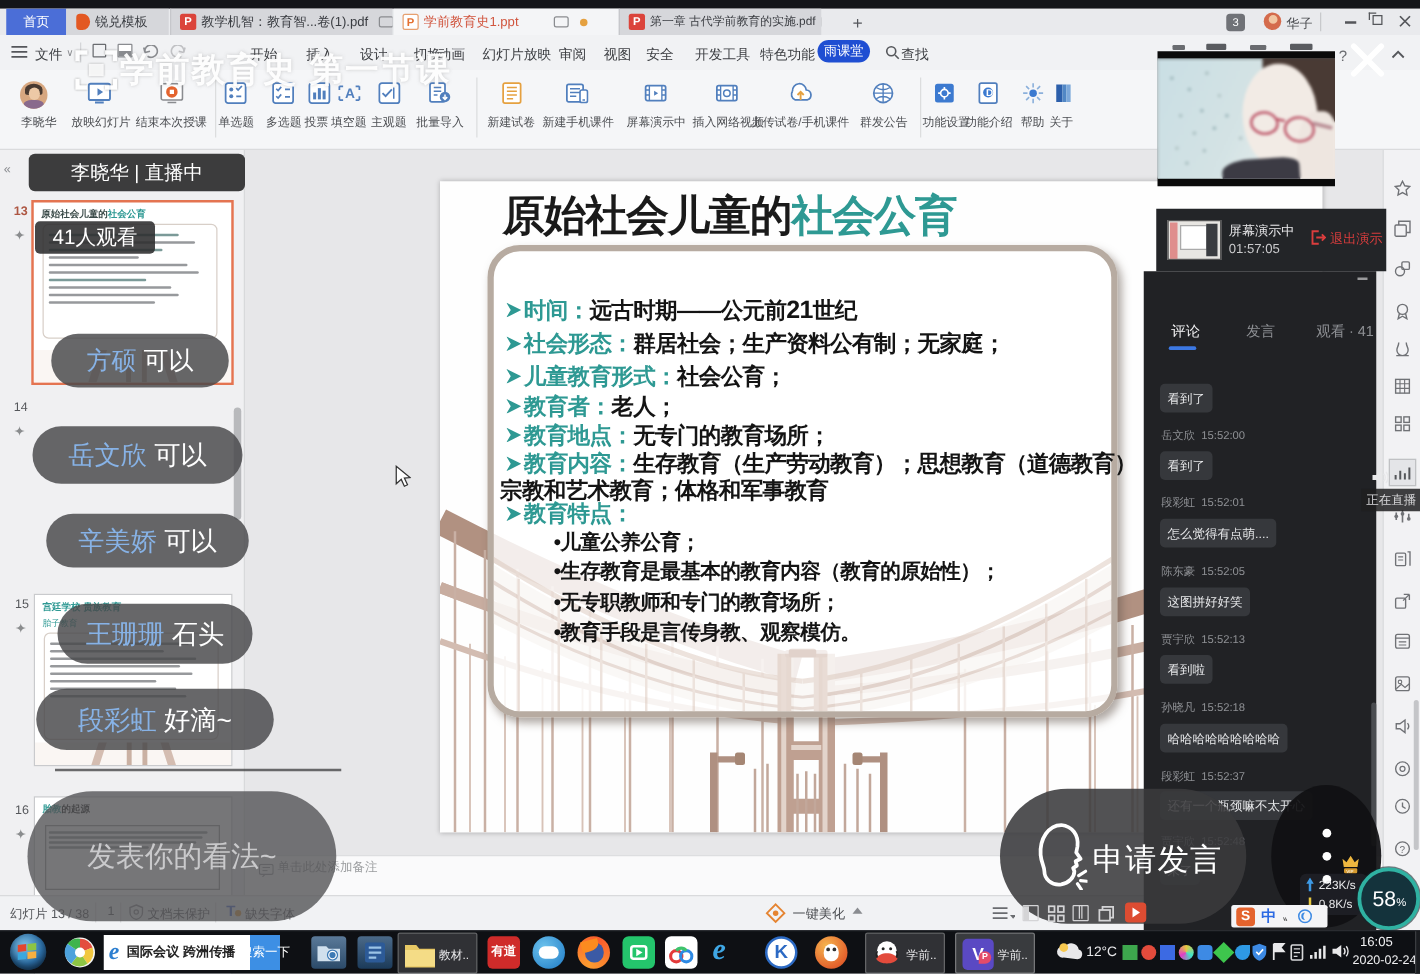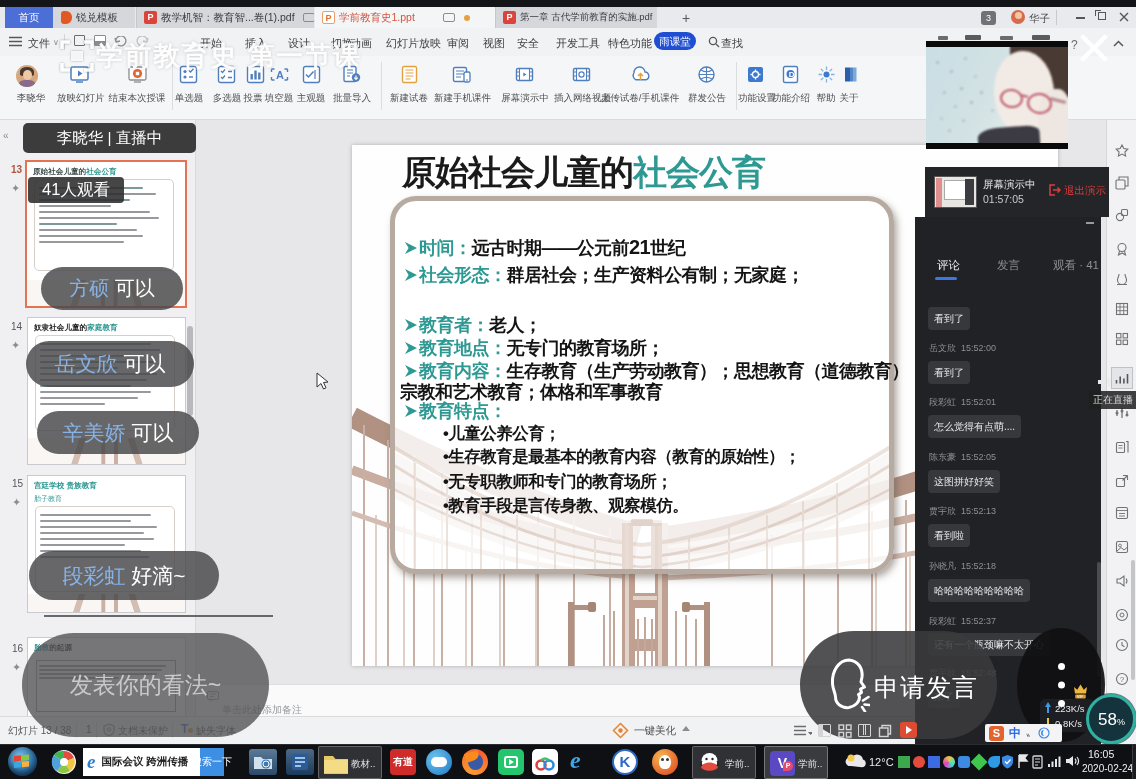--- a/index.html
+++ b/index.html
@@ -256,37 +256,20 @@
         <div class="trow" style="width:55%;"></div>
         <div class="trow" style="width:85%;"></div>
         <div class="trow" style="width:92%;"></div>
         <div class="trow" style="width:60%;background:#7a9a98;"></div>
         <div class="trow" style="width:75%;"></div>
         <div class="trow" style="width:80%;"></div>
         <div class="trow" style="width:65%;"></div>
       </div>
       <div class="tbridge"></div>
     </div>
-    <div class="thumb" style="left:27px;top:197px;width:159px;height:148px;border:1px solid #c9cacd;">
-      <div class="ttl"><span style="color:#1a1a1a;">奴隶社会儿童的</span><span style="color:#2a9a94;">家庭教育</span></div>
-      <div class="tbox" style="height:96px;">
-        <div class="trow" style="width:85%;background:#7a9a98;"></div>
-        <div class="trow" style="width:92%;"></div>
-        <div class="trow" style="width:78%;"></div>
-        <div class="trow" style="width:88%;background:#7a9a98;"></div>
-        <div class="trow" style="width:60%;"></div>
-        <div class="trow" style="width:90%;"></div>
-        <div class="trow" style="width:82%;"></div>
-        <div class="trow" style="width:70%;background:#7a9a98;"></div>
-        <div class="trow" style="width:85%;"></div>
-        <div class="trow" style="width:75%;"></div>
-        <div class="trow" style="width:50%;"></div>
-      </div>
-      <div class="tbridge"></div>
-    </div>
     <div class="thumb" style="left:27px;top:355px;width:159px;height:138px;border:1px solid #c9cacd;">
       <div class="ttl"><span style="color:#2a9a94;">宫廷学校 贵族教育</span></div>
       <div class="abs" style="left:6px;top:18px;font-size:7px;color:#2a9a94;">胎子教育</div>
       <div class="tbox" style="top:30px;height:86px;">
         <div class="trow" style="width:85%;"></div>
         <div class="trow" style="width:70%;"></div>
         <div class="trow" style="width:90%;"></div>
         <div class="trow" style="width:80%;"></div>
         <div class="trow" style="width:88%;"></div>
         <div class="trow" style="width:65%;"></div>
@@ -375,37 +358,38 @@
           <path d="M20 262 V368 M52 282 V368 M86 300 V368 M122 314 V368 M160 326 V368 M200 336 V368"></path>
           <path d="M474 262 V368 M442 282 V368 M408 300 V368 M372 314 V368 M334 326 V368 M294 336 V368"></path>
         </g>
         <rect x="227" y="322" width="11" height="46" fill="#d4bcae"></rect>
         <rect x="256" y="322" width="11" height="46" fill="#d4bcae"></rect>
         <rect x="236" y="318" width="22" height="7" rx="2" fill="#cdb3a5"></rect>
       </g>
     </svg>
     <div class="bl" style="top:91px;"><span class="tri"></span><span class="kw">时间：</span>远古时期——公元前<span style="font-size:20px;">21</span>世纪</div>
     <div class="bl" style="top:118px;"><span class="tri"></span><span class="kw">社会形态：</span>群居社会；生产资料公有制；无家庭；</div>
+    <div class="bl" style="top:144px;"><span class="tri"></span><span class="kw">儿童教育形式：</span>社会公育；</div>
     <div class="bl" style="top:168px;"><span class="tri"></span><span class="kw">教育者：</span>老人；</div>
     <div class="bl" style="top:191px;"><span class="tri"></span><span class="kw">教育地点：</span>无专门的教育场所；</div>
     <div class="bl" style="top:214px;"><span class="tri"></span><span class="kw">教育内容：</span>生存教育（生产劳动教育）；思想教育（道德教育）；</div>
     <div class="bl" style="top:235px;left:48px;">宗教和艺术教育；体格和军事教育</div>
     <div class="bl" style="top:254px;"><span class="tri"></span><span class="kw">教育特点：</span></div>
     <div class="sub" style="top:278px;">•儿童公养公育；</div>
     <div class="sub" style="top:301px;">•生存教育是最基本的教育内容（教育的原始性）；</div>
     <div class="sub" style="top:326px;">•无专职教师和专门的教育场所；</div>
     <div class="sub" style="top:350px;">•教育手段是言传身教、观察模仿。</div>
   </div>
   <div id="notes" class="abs">
     <svg class="abs" style="left:11px;top:6px;" width="12" height="11">
         <rect x="0.5" y="0.5" width="11" height="8" rx="1.5" stroke="#9a9c9e" fill="none"></rect>
         <path d="M3 10.5 L5 8.5" stroke="#9a9c9e"></path>
         <path d="M3 3 h6 M3 5.5 h4" stroke="#9a9c9e" stroke-width="0.8"></path>
       </svg>
-    <div class="abs" style="left:26px;top:18px;font-size:10px;color:#9a9c9e;">单击此处添加备注</div>
+    <div class="abs" style="left:26px;top:2px;font-size:10px;color:#9a9c9e;">单击此处添加备注</div>
   </div>
   <div id="statusbar" class="abs">
     <div class="abs" style="left:8px;top:7px;font-size:10px;color:#55575b;">幻灯片 13 / 38</div>
     <div class="abs" style="left:76px;top:5px;width:1px;height:16px;background:#d9dadc;"></div>
     <div class="abs" style="left:86px;top:7px;font-size:10px;color:#55575b;">1</div>
     <div class="abs" style="left:96px;top:5px;width:1px;height:16px;background:#d9dadc;"></div>
     <svg class="abs" style="left:103px;top:6px;" width="12" height="13">
         <path d="M6 1 L11 3 V7 C11 10 8.5 12 6 12.5 C3.5 12 1 10 1 7 V3 Z" stroke="#8a8c90" stroke-width="1.1" fill="none"></path>
         <circle cx="6" cy="6.5" r="1.7" stroke="#8a8c90" stroke-width="1" fill="none"></circle>
       </svg>
@@ -526,20 +510,21 @@
   <div class="abs" style="left:1089px;top:391px;z-index:41;background:rgba(30,30,32,.85);color:#d8d8da;font-size:10px;padding:2px 4px;white-space:nowrap;">正在直播</div>
   <svg class="abs" style="left:1096px;top:374px;z-index:41;" width="16" height="16">
       <path d="M2 6 h3 L9 3 v10 L5 10 H2 Z" fill="#e8e8ea"></path>
       <path d="M11 5 a4.5 4.5 0 0 1 0 6 M12.8 3.5 a7 7 0 0 1 0 9" stroke="#e8e8ea" stroke-width="1.2" fill="none"></path>
     </svg>
   <div class="pill" style="left:23px;top:123px;width:173px;height:30px;border-radius:5px;background:rgba(44,44,46,.92);font-size:15.5px;">李晓华 | 直播中</div>
   <div class="pill" style="left:28px;top:177px;width:96px;height:26px;border-radius:4px;background:rgba(44,44,46,.88);font-size:16.5px;">41人观看</div>
   <div class="pill" style="left:41px;top:267px;width:142px;height:43px;border-radius:22px;font-size:20px;"><span class="nm">方硕</span>&nbsp;可以</div>
   <div class="pill" style="left:26px;top:341px;width:168px;height:46px;border-radius:23px;font-size:21px;"><span class="nm">岳文欣</span>&nbsp;可以</div>
   <div class="pill" style="left:37px;top:411px;width:162px;height:43px;border-radius:22px;font-size:21px;"><span class="nm">辛美娇</span>&nbsp;可以</div>
+  <div class="pill" style="left:46px;top:483px;width:156px;height:48px;border-radius:24px;font-size:21px;"><span class="nm">王珊珊</span>&nbsp;石头</div>
   <div class="pill" style="left:29px;top:551px;width:190px;height:49px;border-radius:25px;font-size:21px;"><span class="nm">段彩虹</span>&nbsp;好滴~</div>
   <div class="abs" style="left:44px;top:615px;width:229px;height:2px;background:rgba(60,60,62,.75);z-index:40;"></div>
   <div class="pill" style="left:22px;top:633px;width:247px;height:104px;border-radius:52px;background:rgba(84,84,86,.8);font-size:23px;color:#c9c9cb;">发表你的看法~</div>
   <div id="sharebar" class="abs">
     <div class="abs" style="left:9px;top:9px;width:43px;height:32px;background:#e8e6e2;border:1px solid #555;overflow:hidden;">
         <span style="position:absolute;left:1px;top:1px;width:6px;height:30px;background:#d44;opacity:.55;"></span>
         <span style="position:absolute;left:9px;top:3px;width:22px;height:20px;background:#fff;border:1px solid #aaa;"></span>
         <span style="position:absolute;right:2px;top:2px;width:9px;height:26px;background:#3a3c40;"></span>
       </div>
     <div class="abs" style="left:58px;top:11px;font-size:10.5px;color:#e8e8ea;">屏幕演示中</div>

